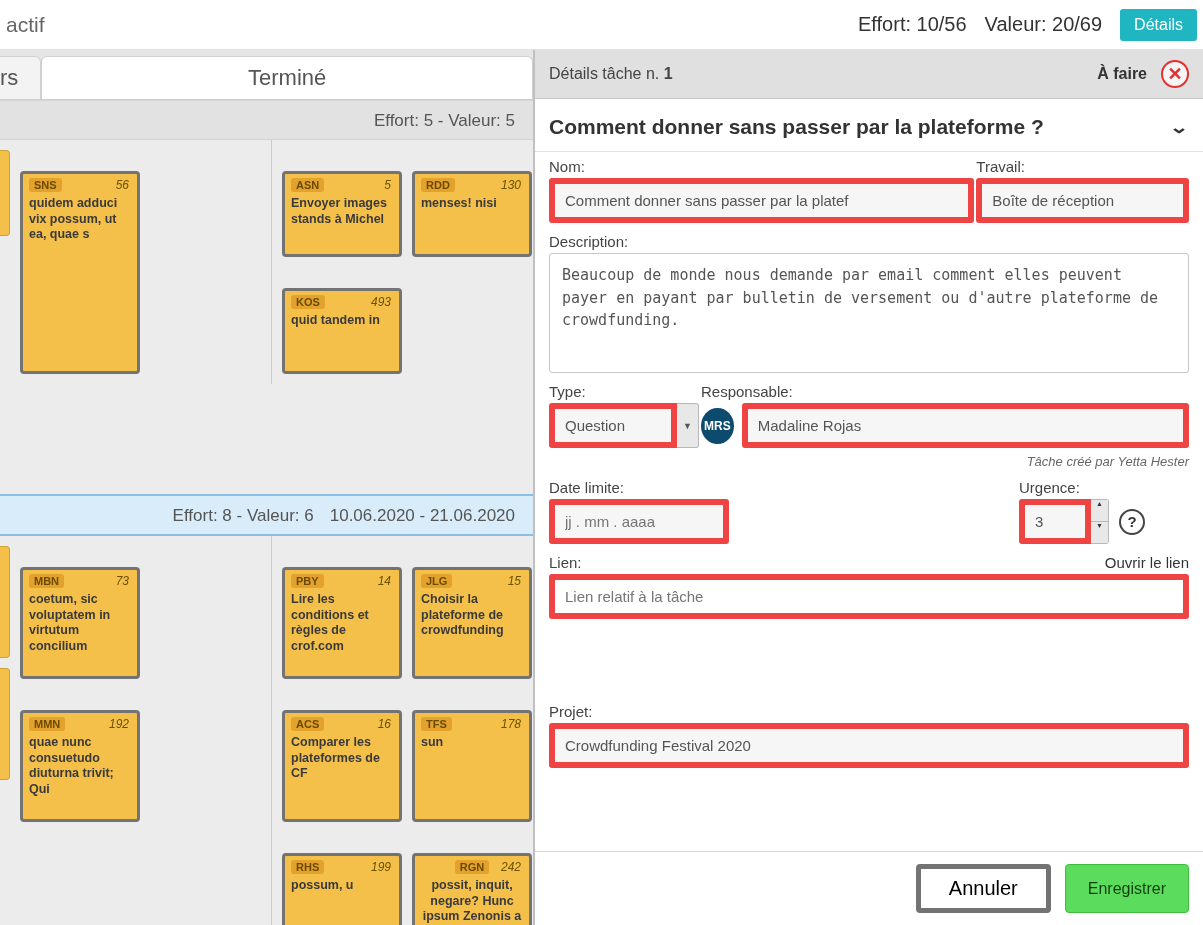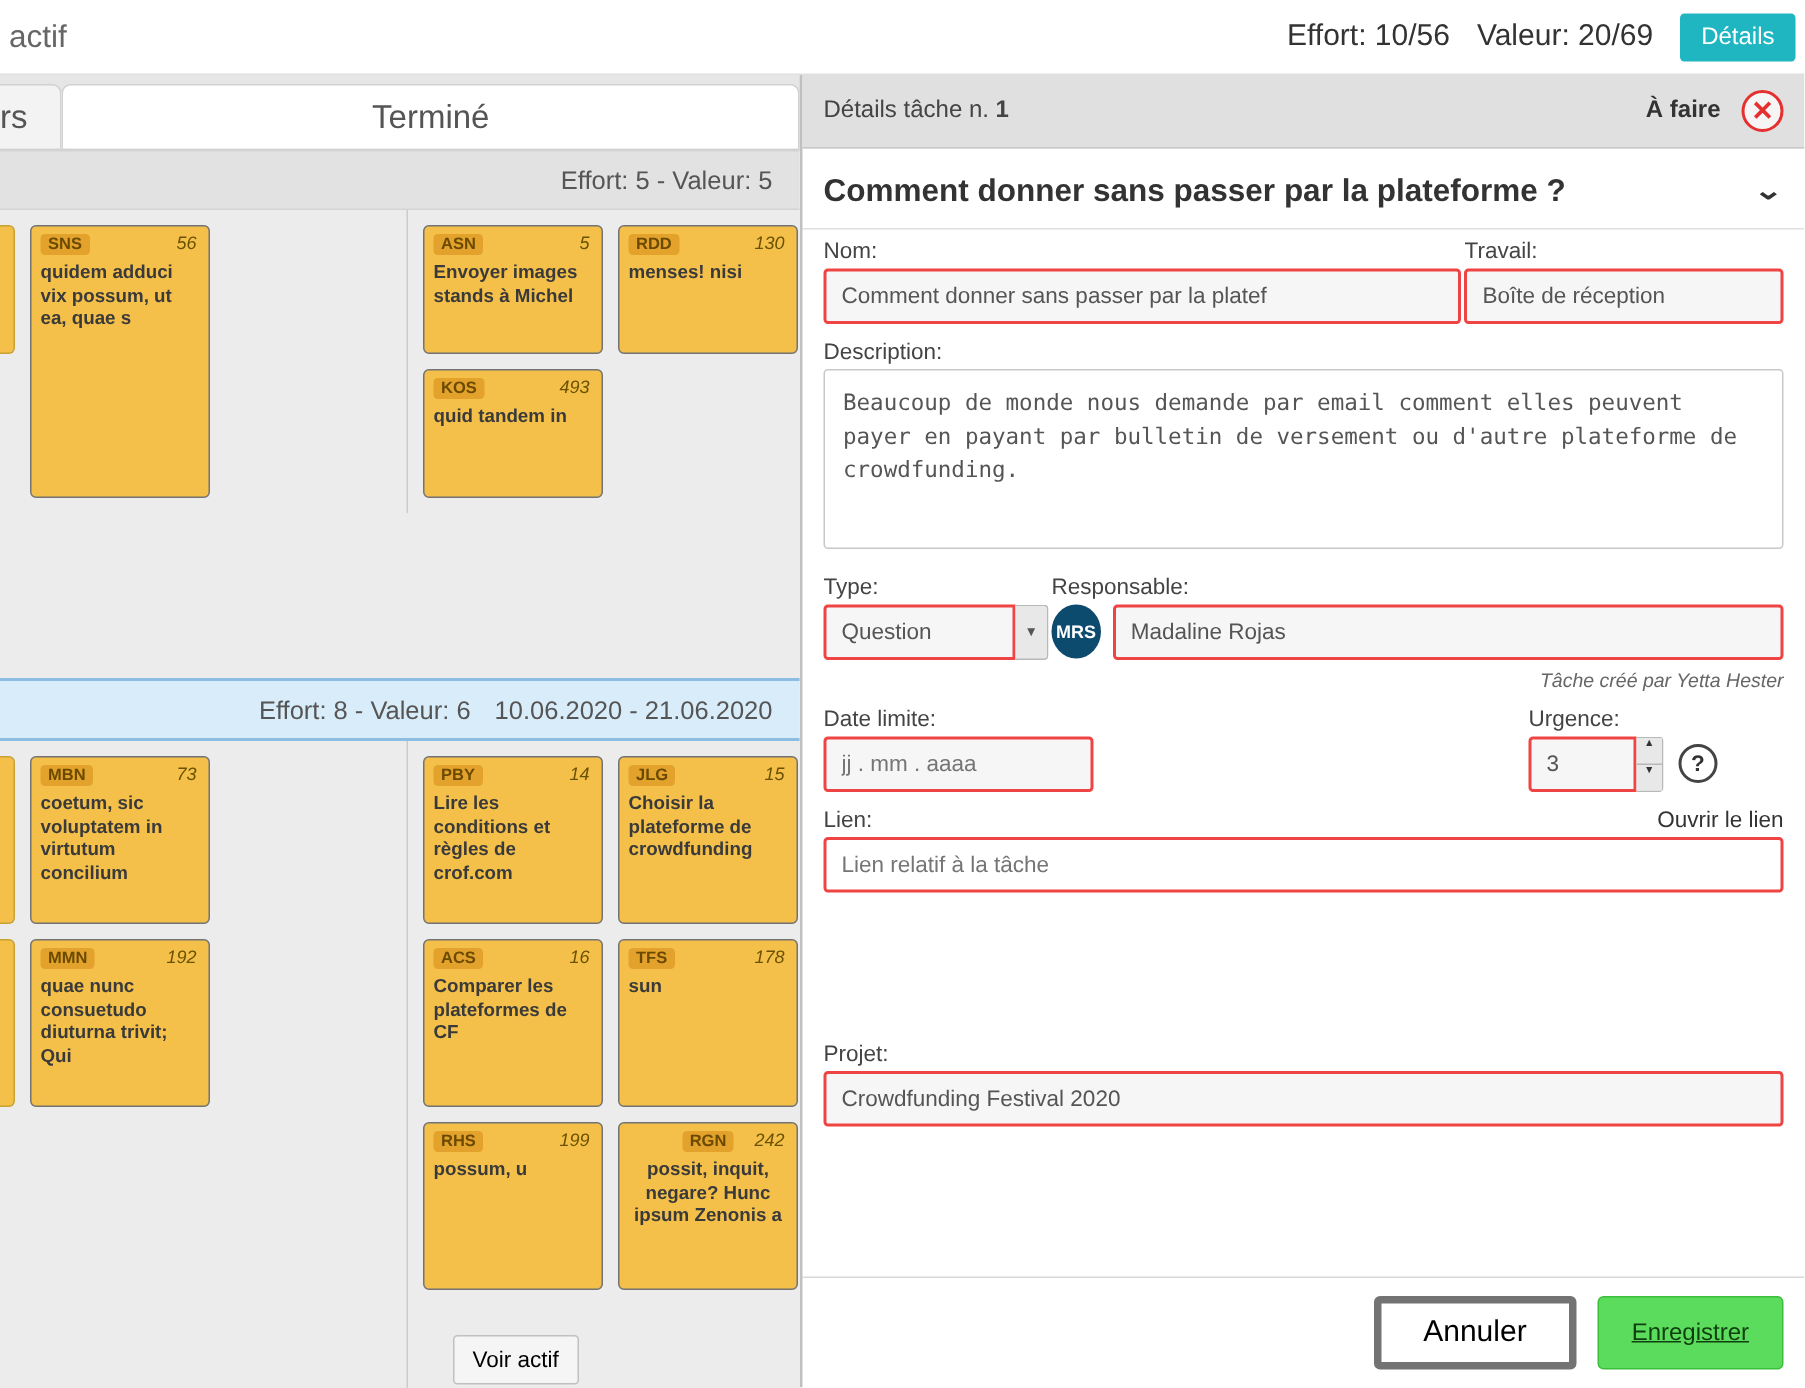--- a/index.html
+++ b/index.html
@@ -129,26 +129,27 @@
     flex-wrap: wrap;
     gap: 10px;
     padding: 10px 0 10px 10px;
     flex: 1;
   }
 
   .card {
     width: 120px;
     min-height: 86px;
     background: #f4c04a;
-    border: 1px solid #737373;
+    border: 3px solid #737373;
     border-radius: 4px;
     padding: 4px 6px 19px 6px;
     font-size: 12.5px;
     position: relative;
     color: #3a3a3a;
+    margin-top: 21px;
   }
   .card .tag {
     display:inline-block;
     background: #e2a22b;
     color:#6b4a00;
     font-weight: 600;
     font-size: 11px;
     padding: 1px 5px;
     border-radius: 3px;
   }
@@ -234,21 +235,21 @@
     overflow-y:auto;
     padding: 6px 14px 10px 14px;
     display:flex;
     flex-direction:column;
     gap:10px;
   }
   .field-row { display:flex; gap:2px; }
   .field { display:flex; flex-direction:column; gap:3px; flex:1; }
   .field-label { color:#444; font-size:15px; }
   .text-input, .select-input, .date-input, .num-input {
-    border: 2px solid #ef4444;
+    border: 6px solid #ef4444;
     background:#f6f6f6;
     padding: 8px 10px;
     font-size:15px;
     border-radius:3px;
     color:#555;
     width: 100%;
   }
   .textarea {
     border: 1px solid #c8c8c8;
     background:#fff;
@@ -325,21 +326,21 @@
     gap:14px;
   }
   .btn-cancel {
     background:#fff; border:5px solid #737373;
     padding: 8px 28px; font-size:20px; border-radius:4px;
     cursor:pointer;
   }
   .btn-save {
     background:#5cdc5c; border:1px solid #3bbf3b;
     padding: 13px 22px; font-size:16px; border-radius:4px;
-    cursor:pointer; color:#0f3f0f;text-decoration:underline;
+    cursor:pointer; color:#0f3f0f;
   }
   .col2-area { flex:1; border-left: 1px solid #ccc; }
 
 </style>
 </head>
 <body>
 
 <div class="top-bar">
   <div class="top-left-title">actif</div>
   <div class="top-right">

